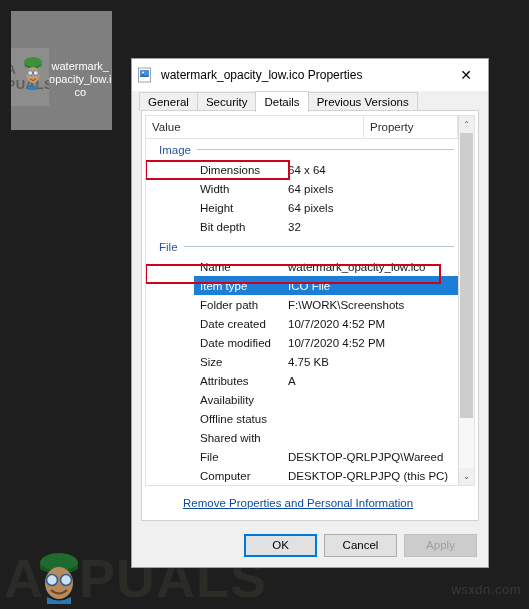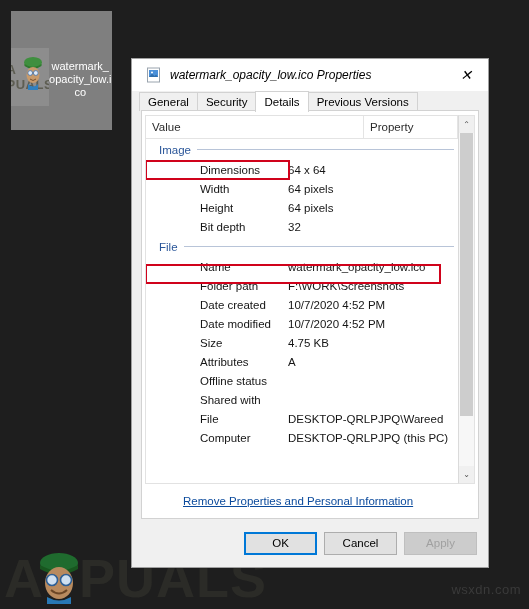--- a/index.html
+++ b/index.html
@@ -60,21 +60,21 @@
 
   
   #properties-dialog {
     position:absolute; left:131px; top:58px; width:358px; height:510px;
     background:#f0f0f0; border:1px solid #a0a0a0;
     box-shadow:0 0 0 1px rgba(0,0,0,0.06);
     z-index:5; display:flex; flex-direction:column;
   }
   #title-bar {
     height:32px; background:#ffffff; display:flex; align-items:center;
-    flex:0 0 32px; padding-left:14px;font-style:italic;
+    flex:0 0 32px; padding-left:5px;
   }
   #title-bar .title-icon {
     width:16px; height:16px; margin-right:8px; position:relative;
   }
   #title-bar .title-text {
     font-size:12px; color:#000000; flex:1;
     font-family:"Liberation Sans", sans-serif;
   }
   #close-button {
     width:44px; height:31px; display:flex; align-items:center;
@@ -282,39 +282,47 @@
 
         <div class="section-head">
           <span class="sh-text">File</span>
           <span class="sh-rule"></span>
         </div>
 
         <div class="prop-row">
           <div class="pname">Name</div>
           <div class="pval">watermark_opacity_low.ico</div>
         </div>
+        <div class="prop-row selected">
+          <div class="pname">Item type</div>
+          <div class="pval">ICO File</div>
+        </div>
         <div class="prop-row">
           <div class="pname">Folder path</div>
           <div class="pval">F:\WORK\Screenshots</div>
         </div>
         <div class="prop-row">
           <div class="pname">Date created</div>
           <div class="pval">10/7/2020 4:52 PM</div>
         </div>
         <div class="prop-row">
           <div class="pname">Date modified</div>
           <div class="pval">10/7/2020 4:52 PM</div>
         </div>
         <div class="prop-row">
           <div class="pname">Size</div>
           <div class="pval">4.75 KB</div>
         </div>
         <div class="prop-row">
           <div class="pname">Attributes</div>
           <div class="pval">A</div>
+        </div>
+        <div class="prop-row">
+          <div class="pname">Availability</div>
+          <div class="pval"></div>
         </div>
         <div class="prop-row">
           <div class="pname">Offline status</div>
           <div class="pval"></div>
         </div>
         <div class="prop-row">
           <div class="pname">Shared with</div>
           <div class="pval"></div>
         </div>
         <div class="prop-row">

